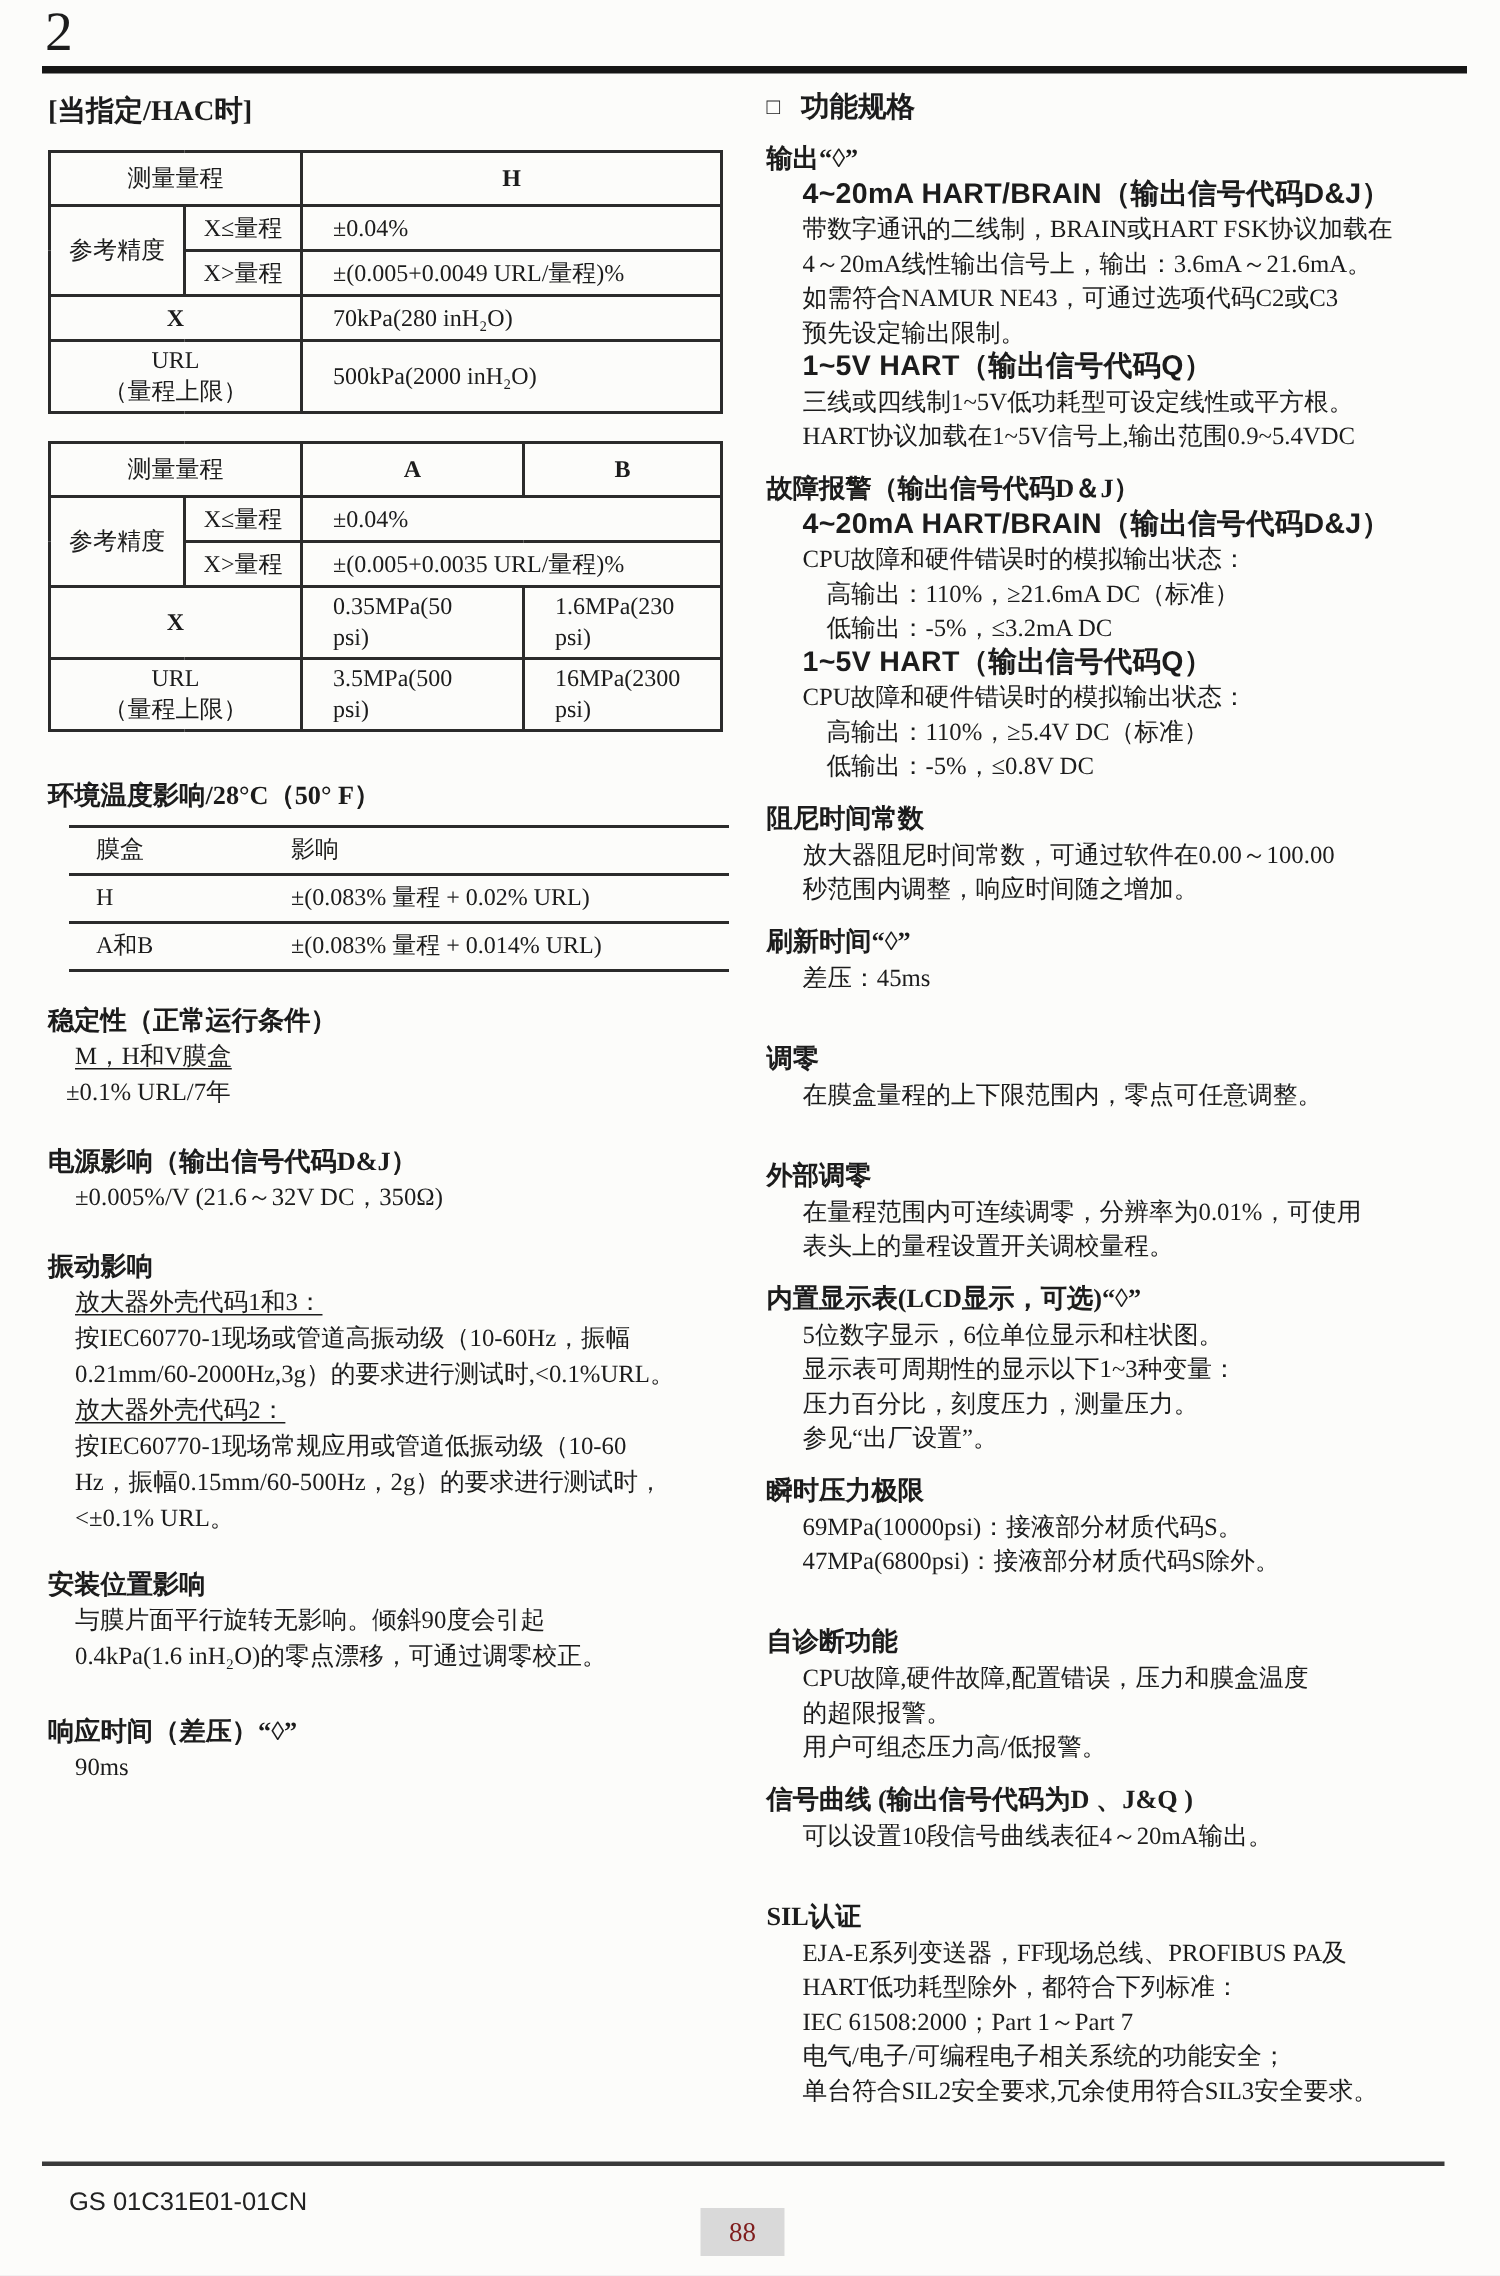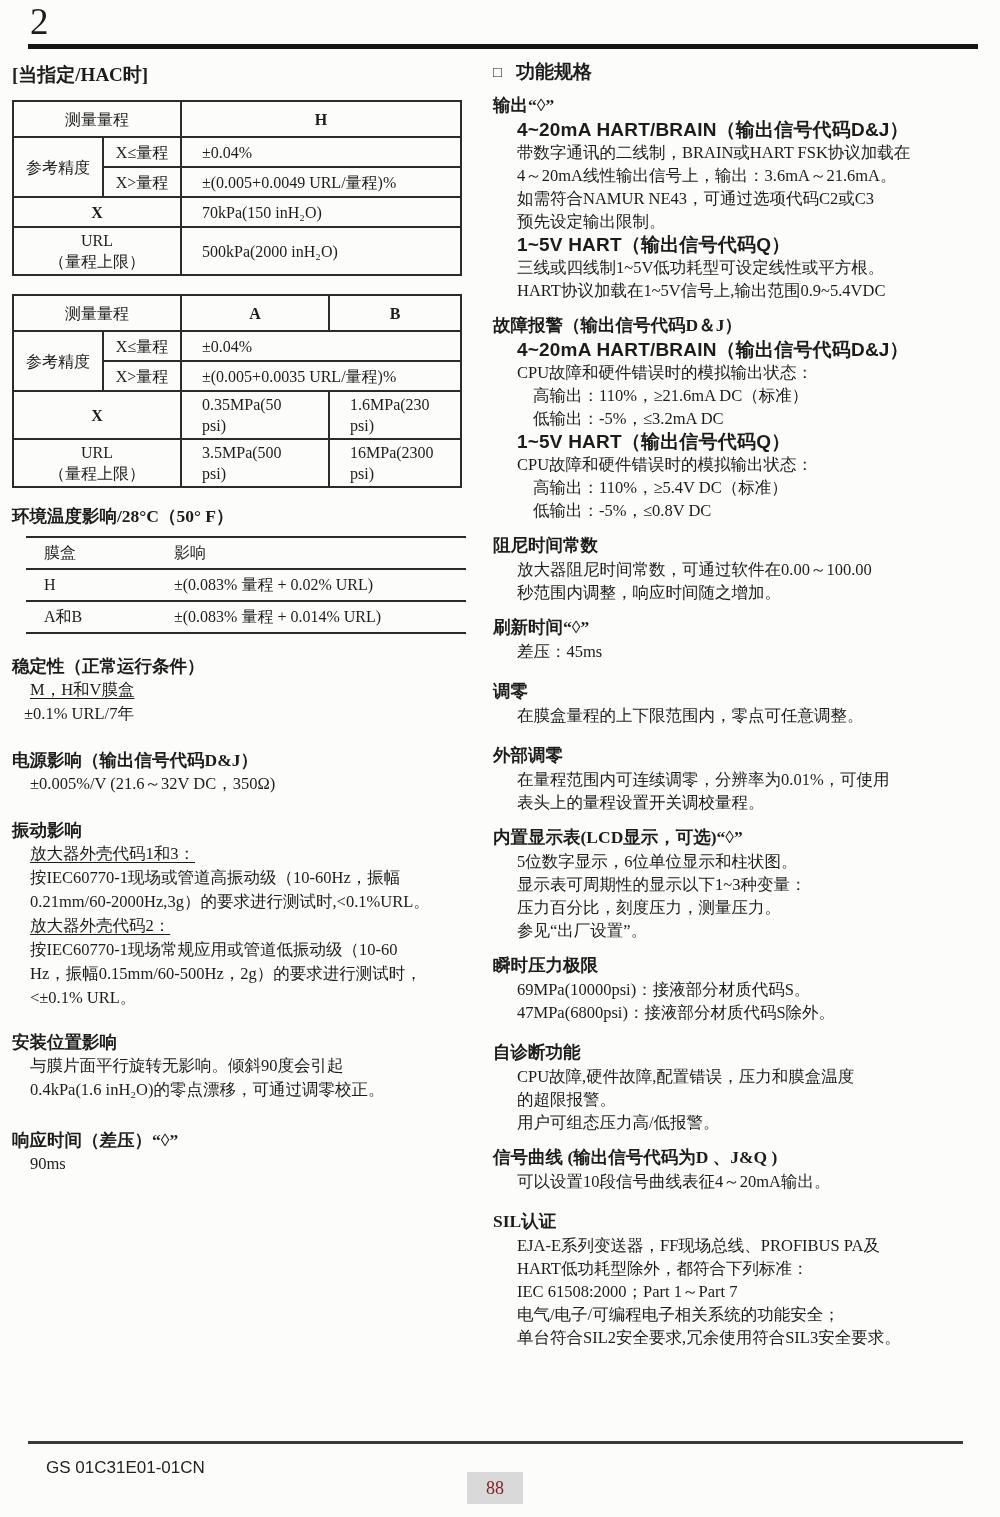--- a/index.html
+++ b/index.html
@@ -1,21 +1,21 @@
 <!DOCTYPE html>
 <html><head>
 <meta charset="utf-8">
 <style>
   html,body{margin:0;padding:0;background:#e9e9e9;}
   .page{position:relative;width:1000px;height:1517px;background:#fcfcfa;
         font-family:"Liberation Serif","DejaVu Serif",serif;color:#1c1c1c;overflow:hidden;}
   .topnum{position:absolute;left:30px;top:0px;font-size:37px;line-height:44px;font-weight:400;}
   .toprule{position:absolute;left:28px;top:44px;width:950px;height:5px;background:#161616;}
-  .col-left{position:absolute;left:12px;top:62px;width:464px;}
-  .col-right{position:absolute;left:493px;top:58px;width:478px;}
+  .col-left{position:absolute;left:32px;top:62px;width:464px;}
+  .col-right{position:absolute;left:511px;top:58px;width:478px;}
 
   .h-main{font-size:19px;font-weight:bold;line-height:26px;margin:0 0 12px 0;}
   .sec-h{font-size:17.5px;font-weight:bold;line-height:24px;margin:0;}
   .lline{font-size:16.5px;line-height:24px;padding-left:18px;}
   .ul-sub{text-decoration:underline;text-underline-offset:3px;}
 
   table.spec{border-collapse:collapse;width:450px;table-layout:fixed;}
   table.spec td{border:2px solid #2b2b2b;font-size:16px;line-height:21px;padding:2px 20px;vertical-align:middle;}
   table.spec td.c{text-align:center;padding:2px 2px;}
   td.bold{font-weight:bold;}
@@ -36,21 +36,21 @@
   .rp{font-size:16.5px;line-height:23px;padding-left:24px;}
   .rp2{font-size:16.5px;line-height:23px;padding-left:40px;}
   .func-title{font-size:19px;font-weight:bold;line-height:27px;margin:0 0 6px 0;}
   .sq{display:inline-block;margin-right:14px;font-size:15px;position:relative;top:-1px;}
 
   .footrule{position:absolute;left:28px;top:1441px;width:935px;height:3px;background:#3a3a3a;}
   .footcode{position:absolute;left:46px;top:1458px;font-family:"Liberation Sans","DejaVu Sans",sans-serif;
             font-size:17px;color:#222;}
   .pagebadge{position:absolute;left:467px;top:1472px;width:56px;height:32px;background:#d9d9d9;
              display:flex;align-items:center;justify-content:center;font-size:18px;color:#7f1d1d;}
-  .mt8{margin-top:8px;}.mt14{margin-top:16px;}.mt18{margin-top:18px;}
+  .mt8{margin-top:8px;}.mt14{margin-top:30px;}.mt18{margin-top:18px;}
   .mt20{margin-top:20px;}.mt22{margin-top:22px;}.mt26{margin-top:26px;}
 </style>
 </head>
 <body>
 
 <div class="page">
   <div class="topnum">2</div>
   <div class="toprule"></div>
 
   <div class="col-left">
@@ -71,21 +71,21 @@
         <td rowspan="2" class="c">参考精度</td>
         <td class="c">X≤量程</td>
         <td>±0.04%</td>
       </tr>
       <tr class="rowpad">
         <td class="c">X&gt;量程</td>
         <td>±(0.005+0.0049 URL/量程)%</td>
       </tr>
       <tr class="rowpad">
         <td colspan="2" class="c bold">X</td>
-        <td>70kPa(150 inH₂O)</td>
+        <td>70kPa(280 inH₂O)</td>
       </tr>
       <tr class="urlrow">
         <td colspan="2" class="c">
           <div>URL</div>
           <div>（量程上限）</div>
         </td>
         <td>500kPa(2000 inH₂O)</td>
       </tr>
     </tbody>
       </table>

